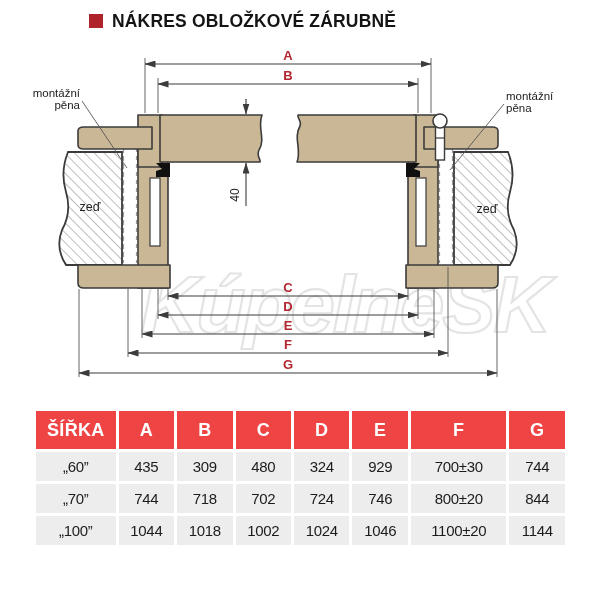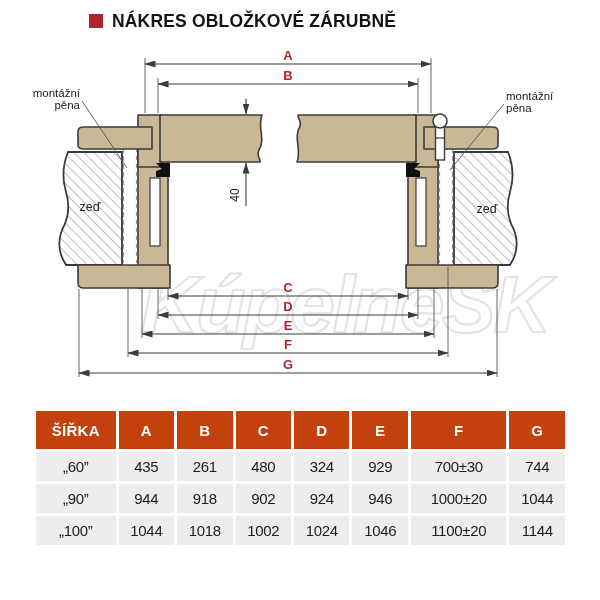--- a/index.html
+++ b/index.html
@@ -15,21 +15,21 @@
   svg text{font-family:"Liberation Sans",sans-serif;}
   .dimletter{font-size:13px;font-weight:bold;fill:#b22630;}
   .anno{font-size:11.5px;fill:#222;}
   .wall-label{font-size:12.5px;fill:#222;}
   .thick{font-size:12px;fill:#222;}
   .watermark-text{font-size:80px;font-weight:bold;font-style:italic;fill:none;
                   stroke:#e4e4e4;stroke-width:2.2px;letter-spacing:-2px;}
   
   table.dims{position:absolute;left:33px;top:408px;width:535px;
              border-collapse:separate;border-spacing:3px;table-layout:fixed;}
-  table.dims th{background:#c2410c;color:#ffffff;font-size:15px;font-weight:bold;
+  table.dims th{background:#ef4444;color:#ffffff;font-size:18px;font-weight:bold;
                 height:36px;text-align:center;letter-spacing:.3px;}
   table.dims td{background:#ededed;color:#1c1c1c;font-size:15px;height:27px;
                 text-align:center;letter-spacing:-.3px;margin-left:38px;}
   col.c-sirka{width:15.5%;} col.c-std{width:10.8%;} col.c-f{width:18.6%;}
 </style>
 </head>
 <body>
 
 <div class="page">
 
@@ -165,36 +165,36 @@
         <th>D</th>
         <th>E</th>
         <th>F</th>
         <th>G</th>
       </tr>
     </thead>
     <tbody>
       <tr>
         <td>„60”</td>
         <td>435</td>
-        <td>261</td>
+        <td>309</td>
         <td>480</td>
         <td>324</td>
         <td>929</td>
         <td>700±30</td>
         <td>744</td>
       </tr>
       <tr>
-        <td>„90”</td>
-        <td>944</td>
-        <td>918</td>
-        <td>902</td>
-        <td>924</td>
-        <td>946</td>
-        <td>1000±20</td>
-        <td>1044</td>
+        <td>„70”</td>
+        <td>744</td>
+        <td>718</td>
+        <td>702</td>
+        <td>724</td>
+        <td>746</td>
+        <td>800±20</td>
+        <td>844</td>
       </tr>
       <tr>
         <td>„100”</td>
         <td>1044</td>
         <td>1018</td>
         <td>1002</td>
         <td>1024</td>
         <td>1046</td>
         <td>1100±20</td>
         <td>1144</td>

